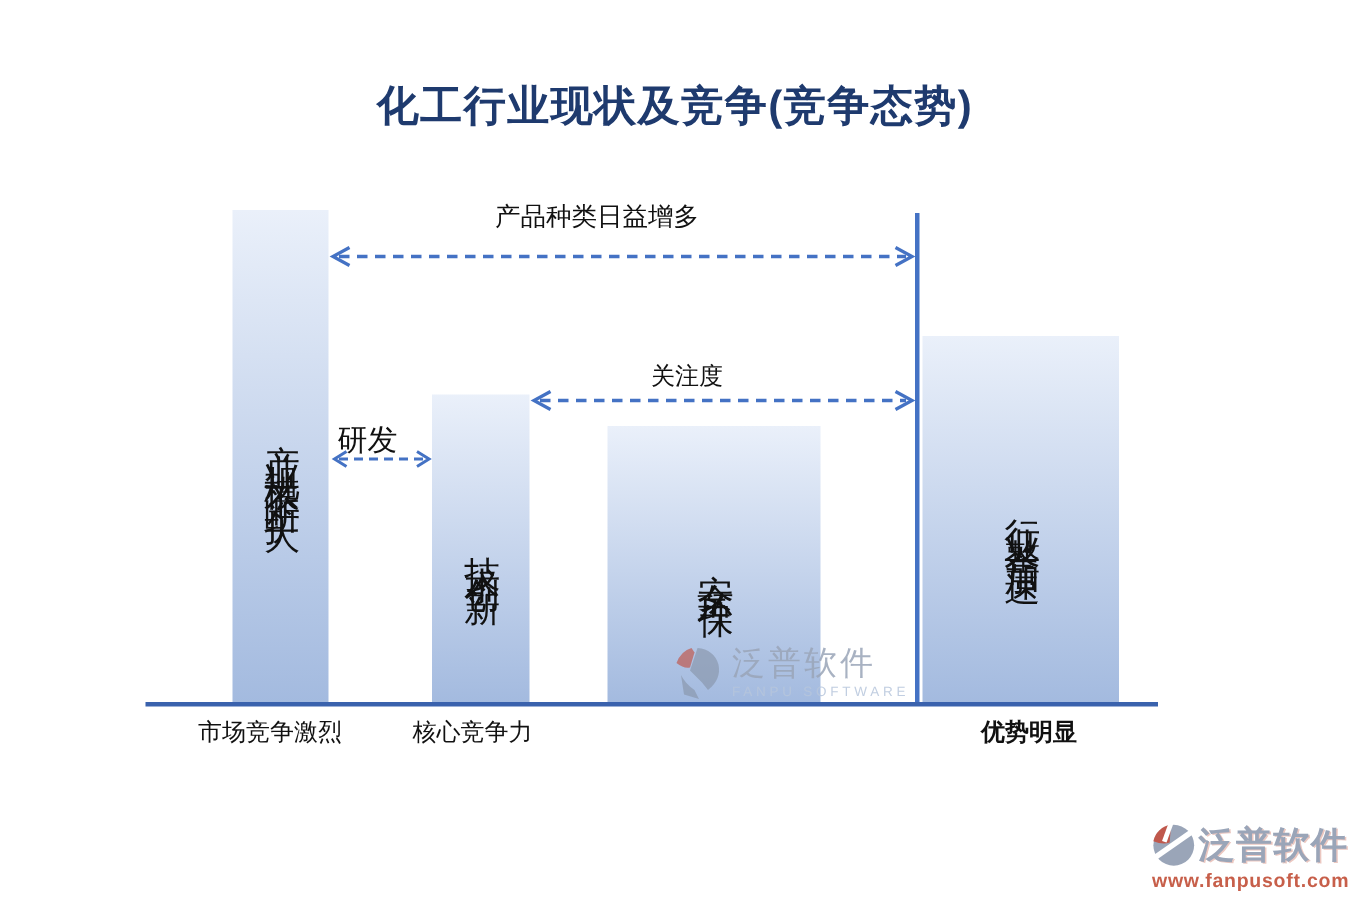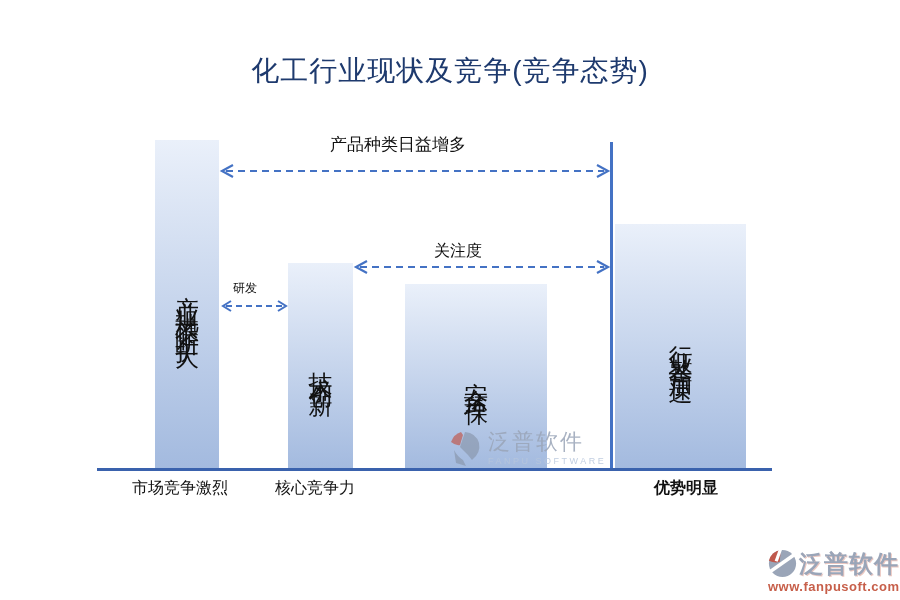--- a/index.html
+++ b/index.html
@@ -1,40 +1,40 @@
 <!DOCTYPE html>
 <html style="--c-accent: #4472C4; --c-axis: #3A62AD; --c-title: #1E3A6E; --c-bar-top: #EAF0FA; --c-bar-bottom: #A3BADF; --c-ink: #111111; --c-wm-gray: #9AA5B8; --c-wm-red: #C0584C; --c-wm-lightblue: #B7C6DC; --c-url-red: #C75F4A;"><head>
 <meta charset="utf-8">
 <style>
   html,body{margin:0;padding:0;background:#ffffff;}
   body{font-family:"Liberation Sans","DejaVu Sans",sans-serif;}
   .stage{position:relative;width:900px;height:600px;background:#fff;overflow:hidden;}
 
   .title{position:absolute;left:0;top:52px;width:900px;text-align:center;
-         font-size:28px;font-weight:normal;letter-spacing:1px;color:var(--c-title,#1e3a6e);margin:0;}
+         font-size:28px;font-weight:bold;letter-spacing:1px;color:var(--c-title,#1e3a6e);margin:0;}
 
   .bar{position:absolute;background:linear-gradient(180deg,var(--c-bar-top,#eaf0fa) 0%,var(--c-bar-bottom,#a3badf) 100%);
        display:flex;align-items:center;justify-content:center;}
   .bar-label{writing-mode:vertical-rl;text-orientation:upright;
              font-size:24px;letter-spacing:7px;color:var(--c-ink,#111);line-height:1;}
   .bar1{left:155px;top:140px;width:64px;height:329px;}
   .bar2{left:288px;top:263px;width:65px;height:206px;}
   .bar3{left:405px;top:284px;width:142px;height:185px;}
   .bar4{left:615px;top:224px;width:131px;height:245px;}
 
   .vline{position:absolute;left:610px;top:142px;width:3px;height:327px;background:var(--c-accent,#4472c4);}
   .baseline{position:absolute;left:97px;top:468px;width:675px;height:3px;background:var(--c-axis,#3a62ad);}
 
   .overlay{position:absolute;left:0;top:0;width:900px;height:600px;pointer-events:none;}
   .arrow-stroke{stroke:var(--c-accent,#4472c4);fill:none;}
 
   .arrow-label{position:absolute;text-align:center;color:var(--c-ink,#111);}
   .lbl-top{left:298px;top:133px;width:200px;font-size:17px;}
   .lbl-attention{left:398px;top:241px;width:120px;font-size:16px;}
-  .lbl-rd{left:213px;top:280px;width:64px;font-size:12px;}
+  .lbl-rd{left:213px;top:280px;width:64px;font-size:20px;}
 
   .caption{position:absolute;top:478px;width:130px;text-align:center;font-size:16px;color:var(--c-ink,#111);}
   .cap1{left:115px;} .cap2{left:250px;} .cap3{left:409px;} .cap4{left:621px;font-weight:bold;}
 
   .wm-center{position:absolute;left:448px;top:430px;display:flex;align-items:flex-start;gap:6px;opacity:.85;}
   .wm-center .wm-texts{display:flex;flex-direction:column;}
   .wm-center .wm-name{font-size:22px;letter-spacing:2px;color:var(--c-wm-gray,#9aa5b8);line-height:1.1;}
   .wm-center .wm-sub{font-size:9px;letter-spacing:2.5px;color:var(--c-wm-lightblue,#b7c6dc);margin-top:2px;}
 
   .wm-corner{position:absolute;left:768px;top:549px;}

